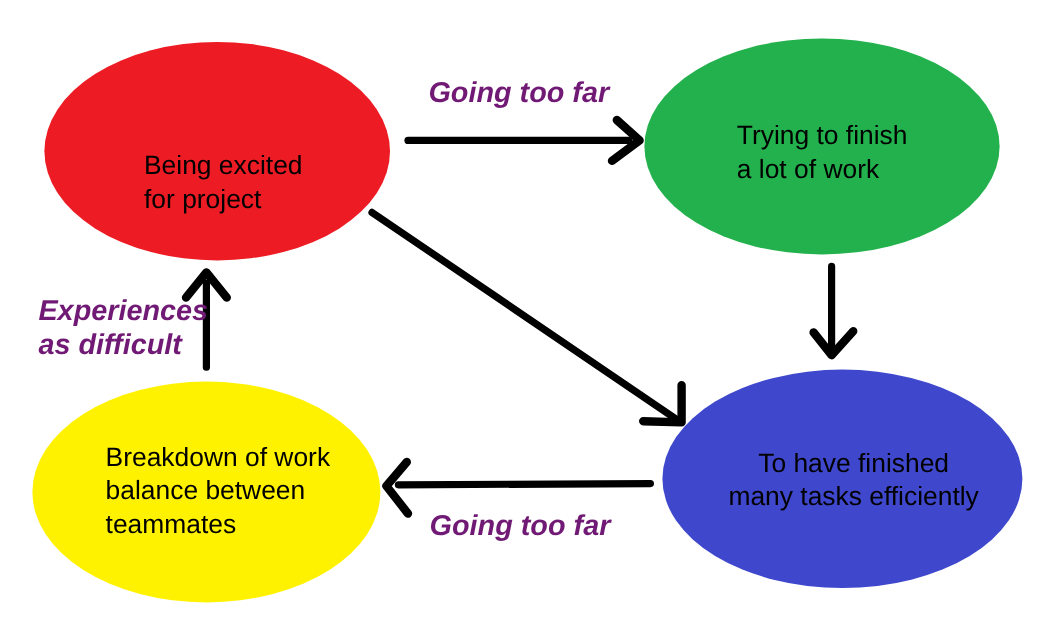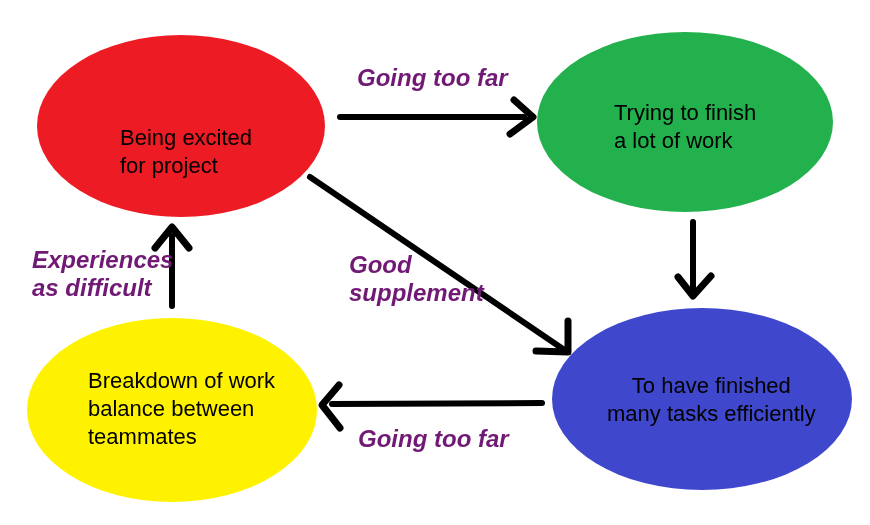--- a/index.html
+++ b/index.html
@@ -69,19 +69,17 @@
 for project</div>
   <div class="node-label" style="left:88px; top:367px;">Breakdown of work
 balance between
 teammates</div>
   <div class="node-label" style="left:614px; top:99px;">Trying to finish
 a lot of work</div>
   <div class="node-label" style="left:607px; top:372px;text-align:center;">To have finished
 many tasks efficiently</div>
 
   <div class="edge-label" style="left:357px; top:64px;">Going too far</div>
-  <div class="edge-label" style="left:349px; top:251px;">Good
-supplement</div>
   <div class="edge-label" style="left:358px; top:425px;">Going too far</div>
   <div class="edge-label" style="left:32px; top:246px;">Experiences
 as difficult</div>
 
 </div>
 
 </body></html>

